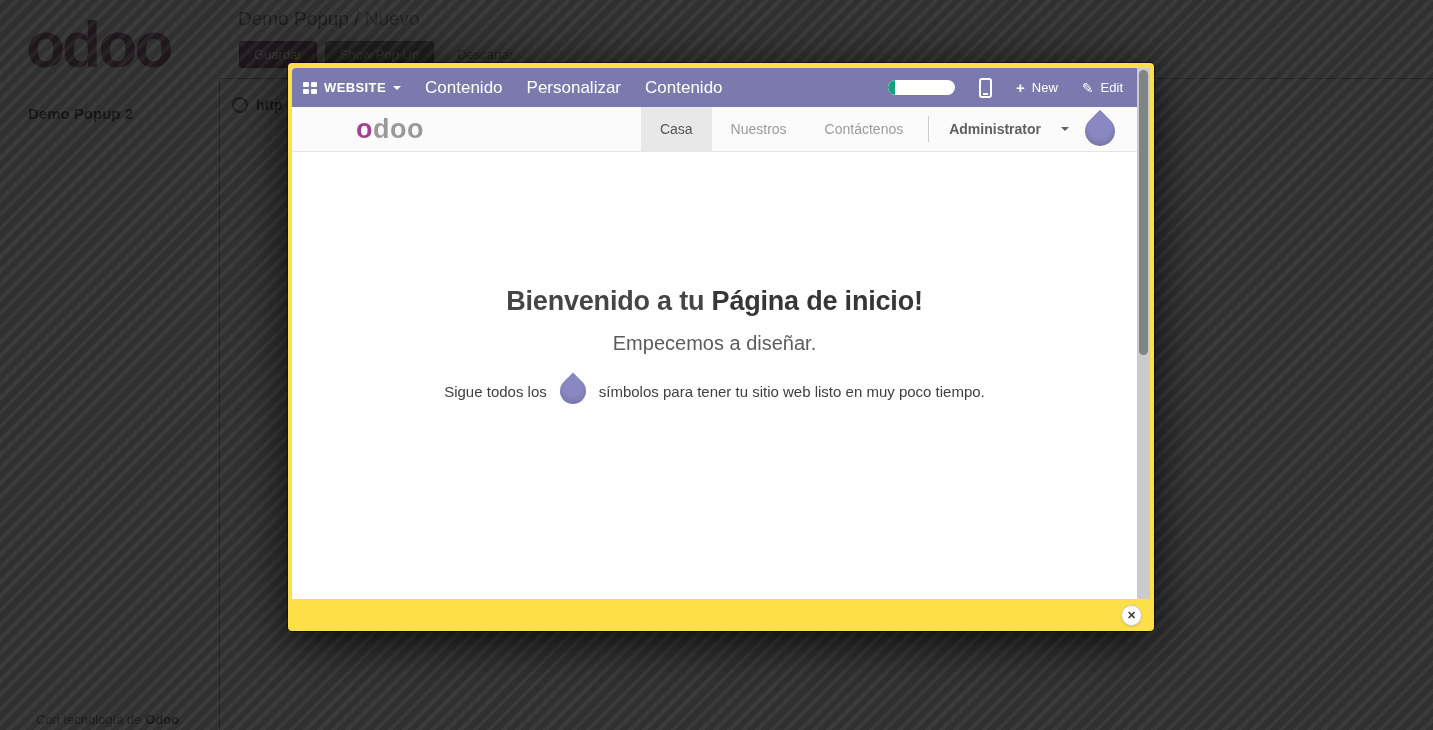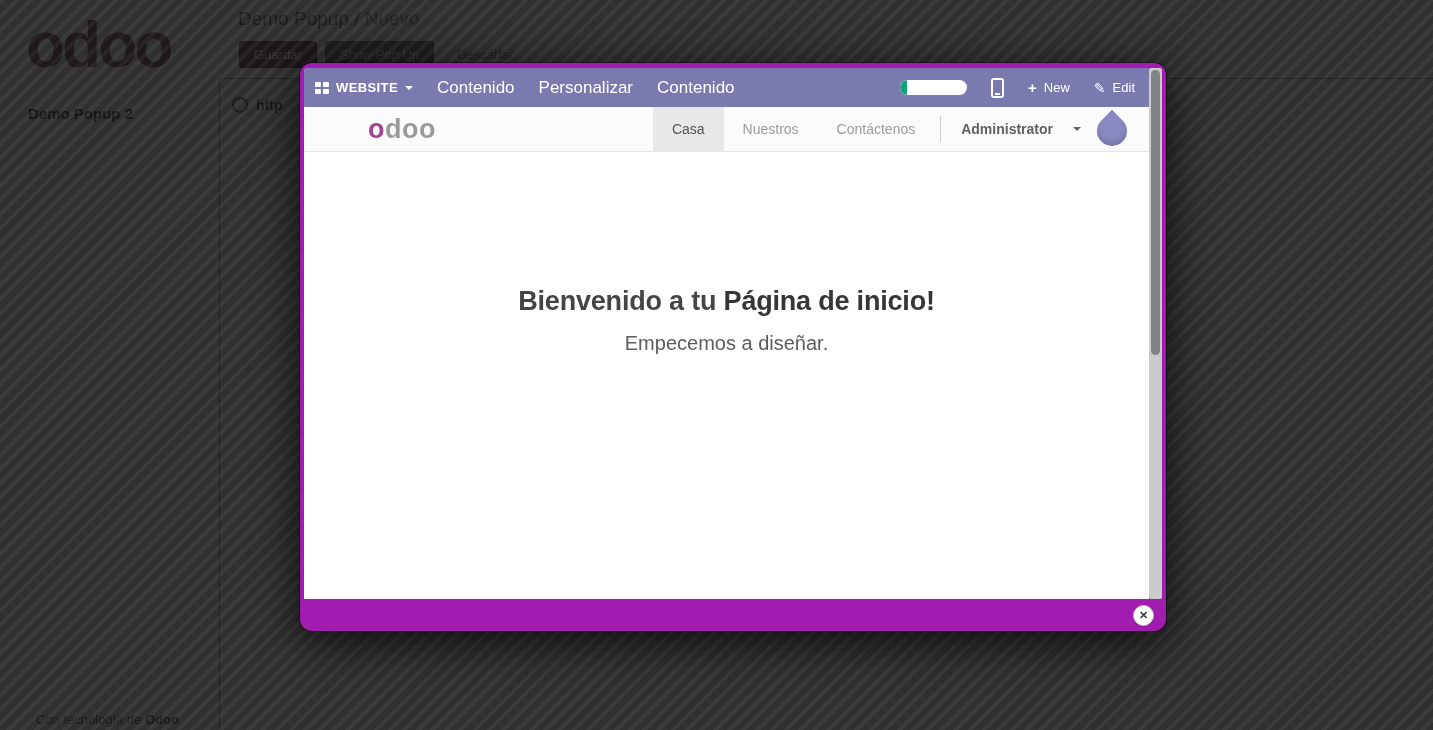--- a/index.html
+++ b/index.html
@@ -27,22 +27,22 @@
   .bd-footer { position:absolute; left:36px; top:712px; font-size:13px; color:#777; }
   .bd-footer b { color:#666; }
 
   
   .overlay { position:absolute; inset:0;
              background:
                repeating-linear-gradient(135deg, rgba(255,255,255,0.05) 0 4px, rgba(255,255,255,0) 4px 10px),
                rgba(10,10,10,0.845); }
 
   
-  .modal { position:absolute; left:300px; top:63px; width:866px; height:568px;
-           background:#a21caf; border-radius:12px;
+  .modal { position:absolute; left:288px; top:63px; width:866px; height:568px;
+           background:#fde047; border-radius:4px;
            box-shadow:0 0 0 1px rgba(0,0,0,0.45), 0 10px 45px rgba(0,0,0,0.75); }
   .viewport { position:absolute; left:4px; top:5px; right:4px; height:531px; display:flex; }
   .site { flex:1; overflow:hidden; border-top-left-radius:4px; background:#fff;
           display:flex; flex-direction:column; }
   
   .scrollbar { width:13px; background:#cbcbcb; border-radius:2px; position:relative; }
   .scroll-thumb { position:absolute; left:2px; top:2px; width:9px; height:285px;
                   background:#7e8585; border-radius:5px; }
 
   
@@ -181,20 +181,25 @@
               <span>Administrator</span>
               <span class="caret ucaret"></span>
             </span>
             <span class="drop avatar"></span>
           </div>
         </div>
 
         <div class="hero">
           <h1><span class="pfx">Bienvenido a tu </span><b>Página de inicio</b><span>!</span></h1>
           <div class="subtitle">Empecemos a diseñar.</div>
+          <div class="hint-row">
+            <span>Sigue todos los</span>
+            <span class="drop inline"></span>
+            <span>símbolos para tener tu sitio web listo en muy poco tiempo.</span>
+          </div>
         </div>
 
       </div>
 
       <div class="scrollbar">
         <div class="scroll-thumb"></div>
       </div>
     </div>
 
     <div class="mfooter">

